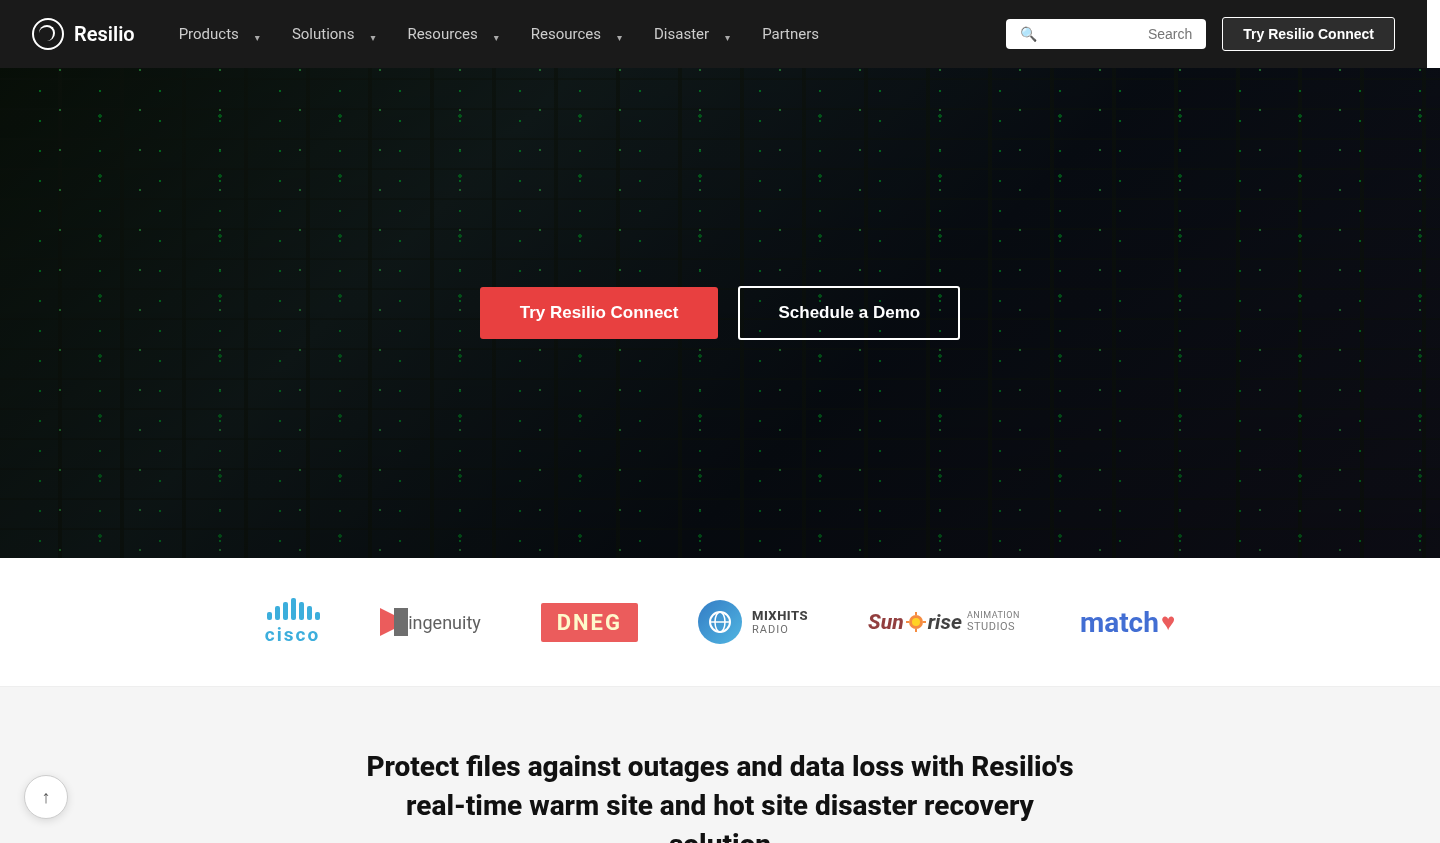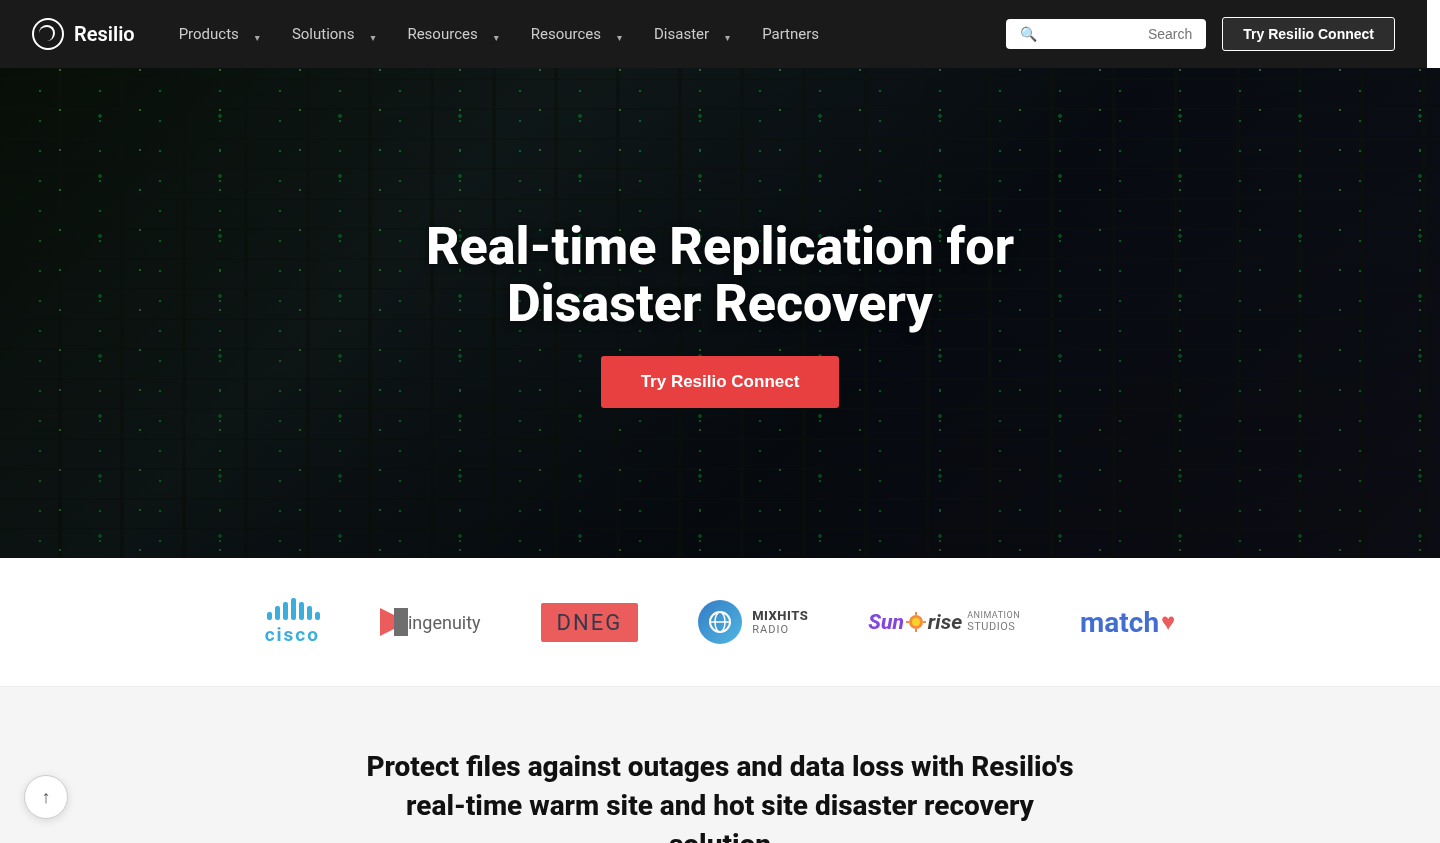--- a/index.html
+++ b/index.html
@@ -241,23 +241,23 @@
     </div>
     <button class="try-btn">Try Resilio Connect</button>
   </div>
 </nav>
 
 <section class="hero">
   <div class="hero-rack"></div>
   <div class="hero-leds"></div>
   <div class="hero-bg"></div>
   <div class="hero-content">
-    <h1 class="hero-title">Real-time Replication for Disaster Recovery</h1>
     <div class="hero-buttons">
       <button class="btn-primary">Try Resilio Connect</button>
+      <button class="btn-secondary">Schedule a Demo</button>
     </div>
   </div>
 </section>
 
 <section class="logos-strip">
 
   <div class="logo-item">
     <div style="display:flex;flex-direction:column;align-items:flex-end;gap:3px;">
       <div style="display:flex;gap:3px;align-items:flex-end;">
         <div style="width:5px;height:8px;background:#1ba0d7;border-radius:2px;"></div>
@@ -276,42 +276,42 @@
     <div style="display:flex;align-items:center;gap:0;">
       <svg width="28" height="28" viewBox="0 0 28 28">
         <polygon points="0,0 28,14 0,28" fill="#e84040"></polygon>
         <polygon points="14,0 28,0 28,28 14,28" fill="#555"></polygon>
       </svg>
       <span style="font-size:18px;color:#444;font-weight:400;">ingenuity</span>
     </div>
   </div>
 
   <div class="logo-item">
-    <div style="background:#e84040;color:#0f172a;font-weight:400;font-size:22px;padding:7px 16px;border-radius:2px;letter-spacing:2px;">DNEG</div>
+    <div style="background:#e84040;color:#fef9c3;font-weight:700;font-size:22px;padding:7px 16px;border-radius:2px;letter-spacing:2px;">DNEG</div>
   </div>
 
   <div class="logo-item">
     <div style="display:flex;align-items:center;gap:10px;">
       <div style="width:44px;height:44px;border-radius:50%;background:linear-gradient(135deg,#1166bb,#33aadd);display:flex;align-items:center;justify-content:center;">
         <svg width="26" height="26" viewBox="0 0 26 26">
           <circle cx="13" cy="13" r="10" fill="none" stroke="#fff" stroke-width="2"></circle>
           <ellipse cx="13" cy="13" rx="5" ry="10" fill="none" stroke="#fff" stroke-width="1.5"></ellipse>
           <line x1="3" y1="13" x2="23" y2="13" stroke="#fff" stroke-width="1.5"></line>
         </svg>
       </div>
       <div>
         <div style="font-size:13px;font-weight:800;color:#222;letter-spacing:0.5px;">MIXHITS</div>
         <div style="font-size:11px;color:#555;letter-spacing:1px;">RADIO</div>
       </div>
     </div>
   </div>
 
   <div class="logo-item">
     <div style="display:flex;align-items:center;gap:0px;">
-      <span style="font-size:21px;font-weight:800;color:#6d28d9;font-style:italic;">Sun</span>
+      <span style="font-size:21px;font-weight:800;color:#7f1d1d;font-style:italic;">Sun</span>
       <svg width="22" height="22" viewBox="0 0 22 22" style="margin:0 1px;">
         <circle cx="11" cy="11" r="7" fill="#f47920"></circle>
         <circle cx="11" cy="11" r="4" fill="#ffcc00"></circle>
         <line x1="11" y1="1" x2="11" y2="4" stroke="#f47920" stroke-width="2"></line>
         <line x1="11" y1="18" x2="11" y2="21" stroke="#f47920" stroke-width="2"></line>
         <line x1="1" y1="11" x2="4" y2="11" stroke="#f47920" stroke-width="2"></line>
         <line x1="18" y1="11" x2="21" y2="11" stroke="#f47920" stroke-width="2"></line>
       </svg>
       <span style="font-size:21px;font-weight:700;color:#222;font-style:italic;">rise</span>
       <div style="display:flex;flex-direction:column;margin-left:5px;">

